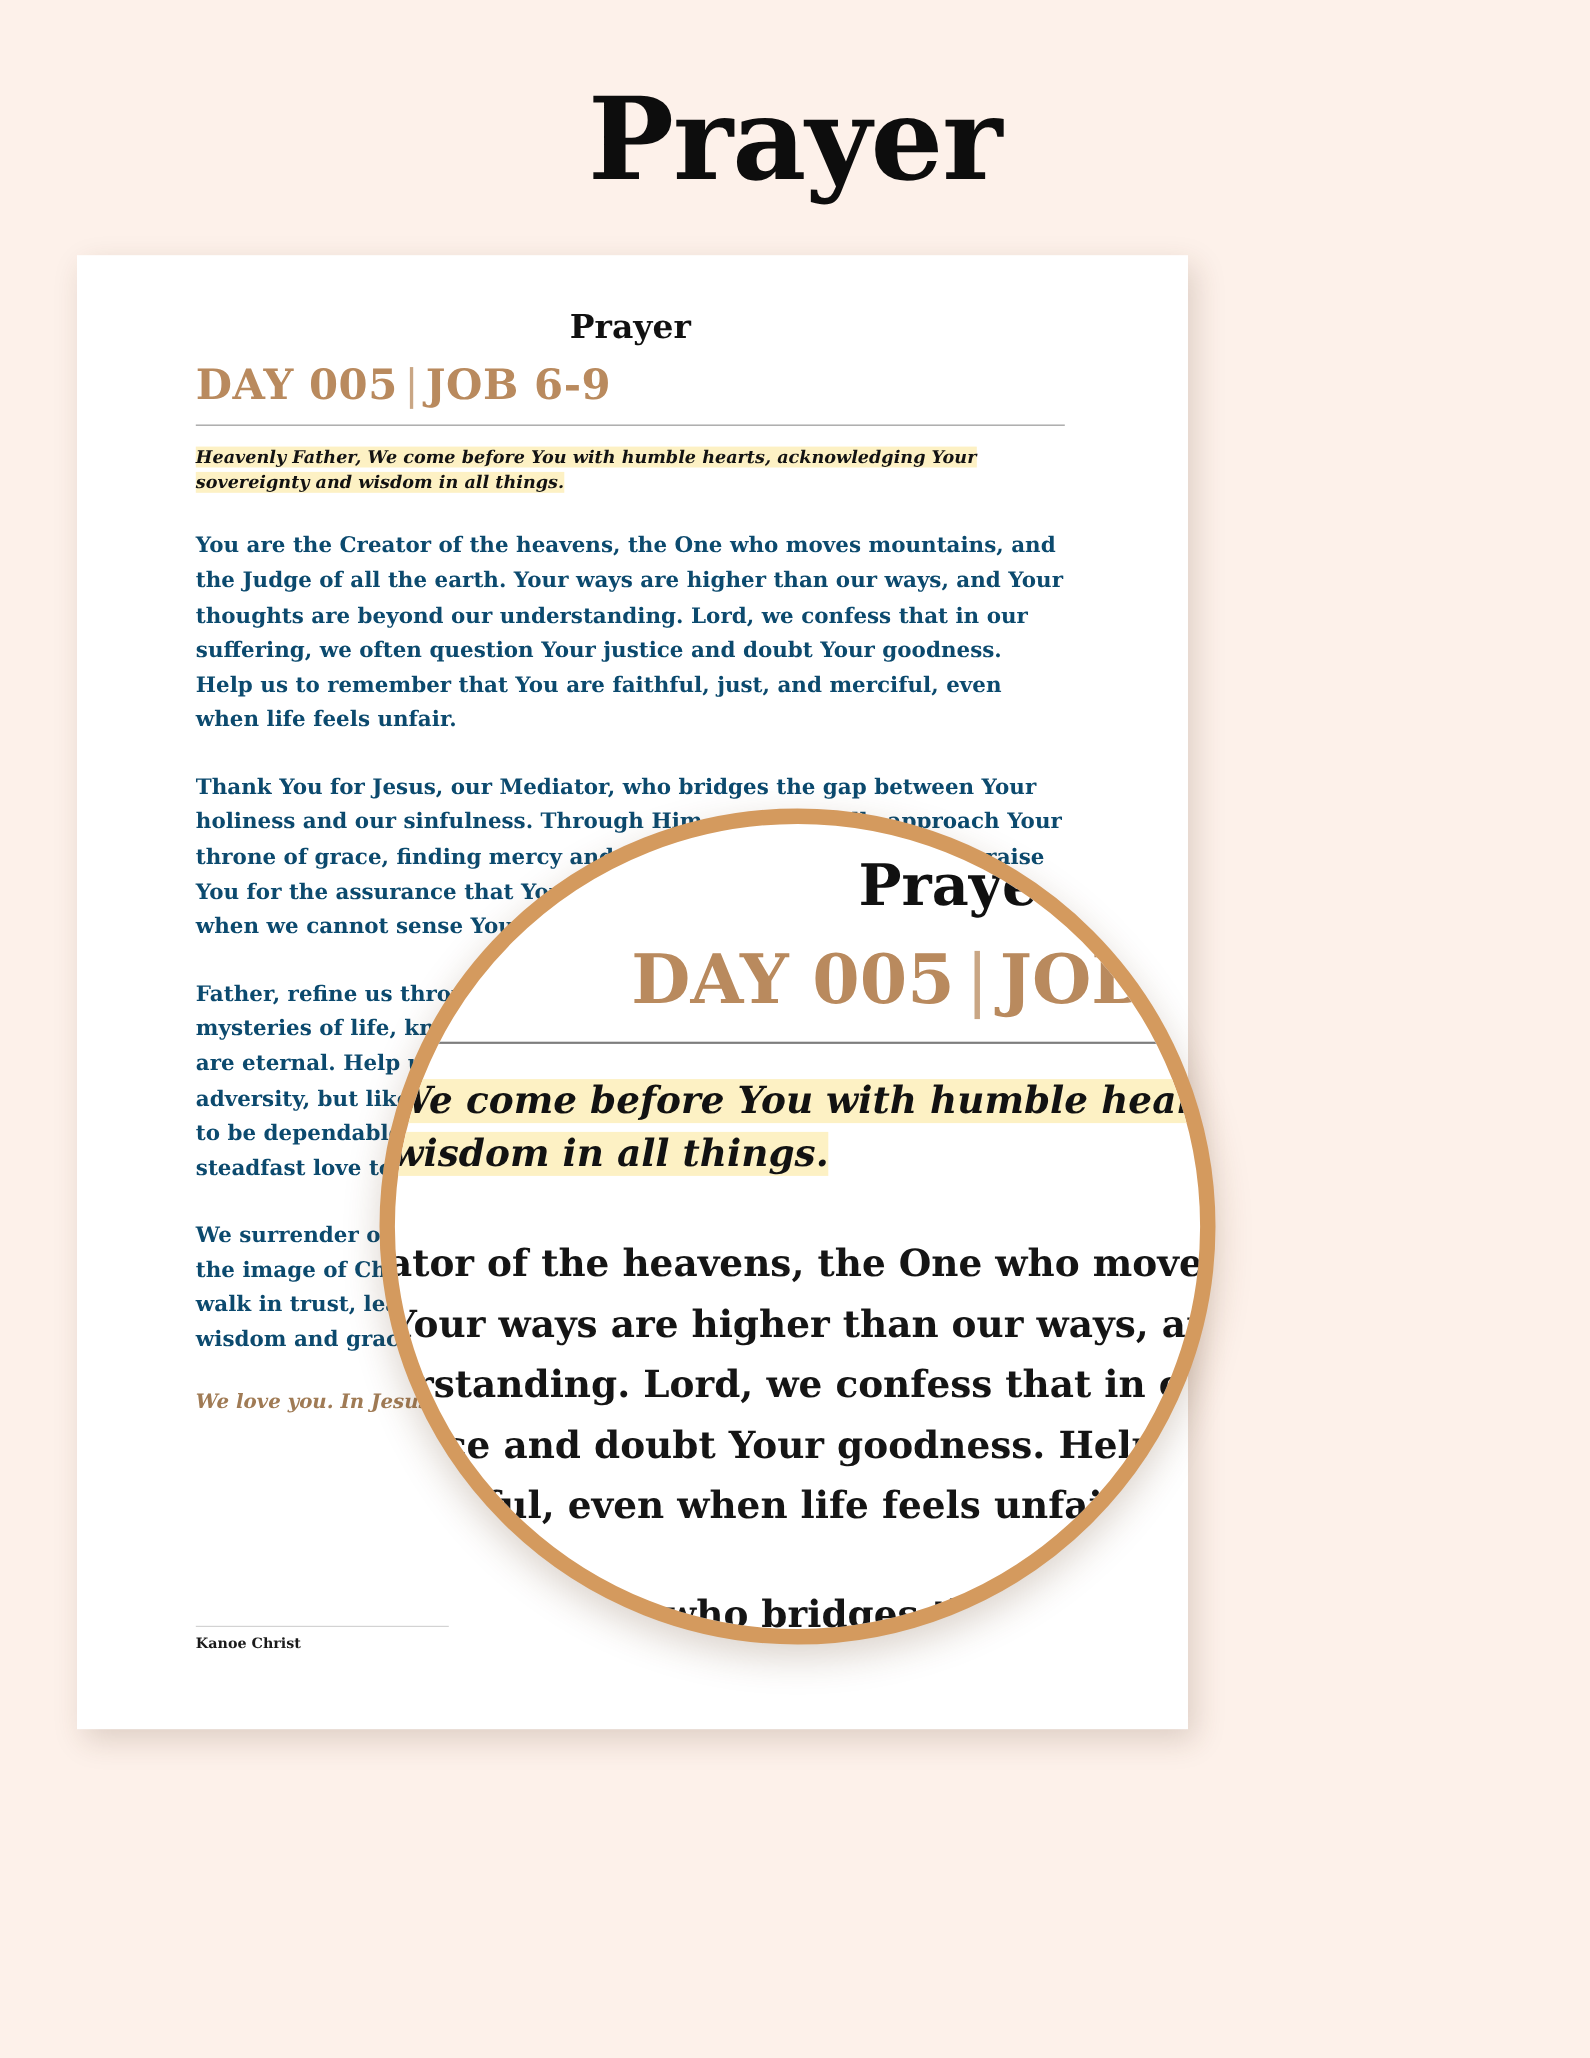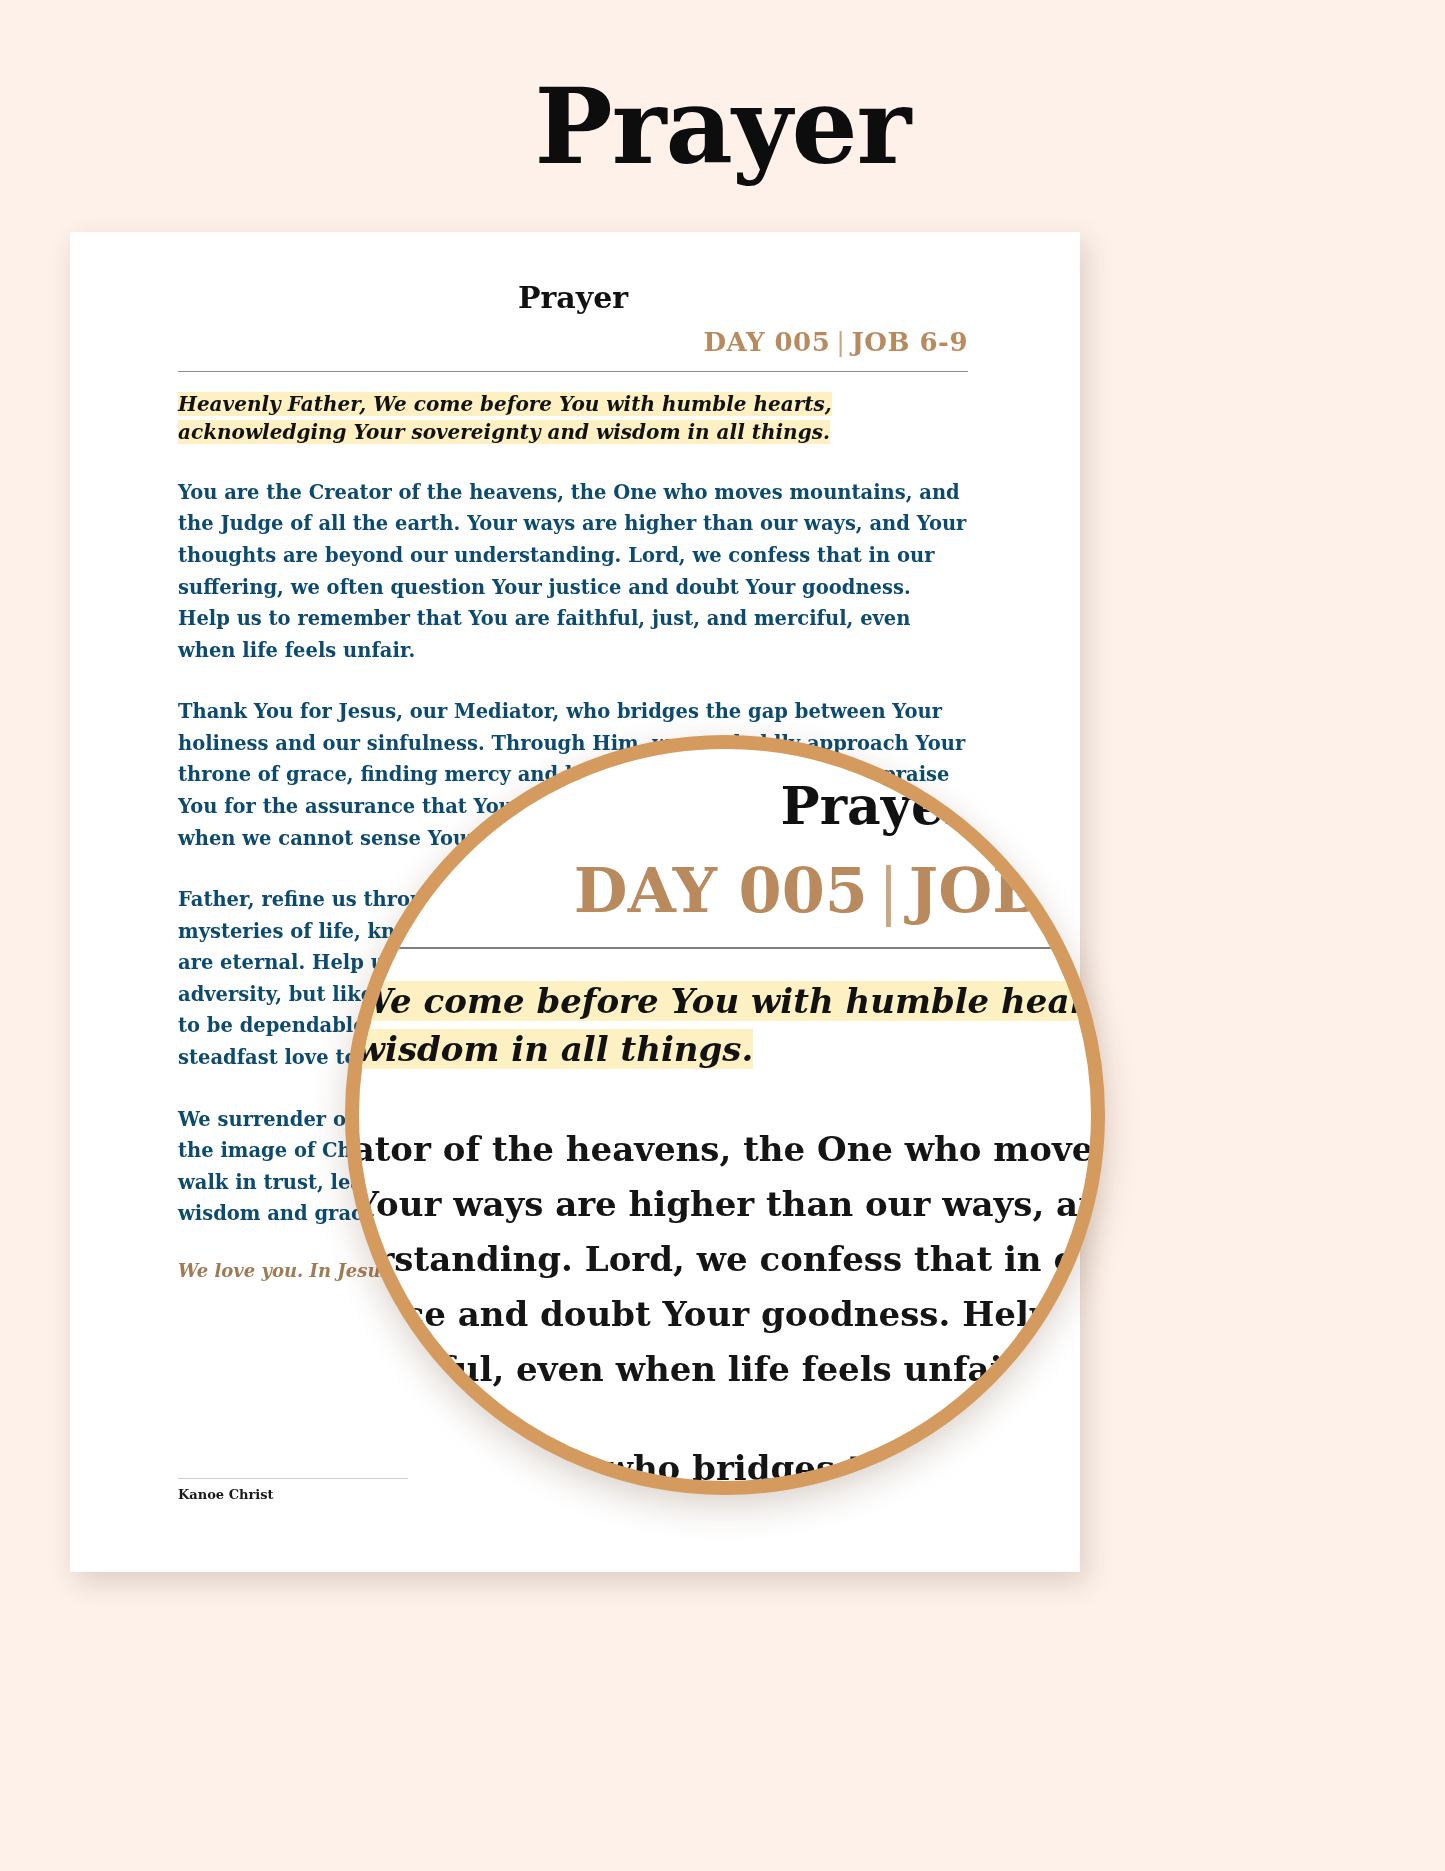--- a/index.html
+++ b/index.html
@@ -51,24 +51,24 @@
   .doc-heading {
     text-align: center;
     font-family: "DejaVu Serif", serif;
     font-weight: bold;
     font-size: 30px;
     color: #111;
     margin: 0 0 12px 0;
   }
 
   .doc-subheading {
-    text-align: right;
-    font-family: "DejaVu Serif", serif;
-    font-weight: bold;
-    font-size: 26px;
+    text-align: left;
+    font-family: "DejaVu Serif", serif;
+    font-weight: bold;
+    font-size: 38px;
     color: #b98a5e;
     letter-spacing: 0.5px;
     margin: 0 0 14px 0;
     white-space: nowrap;
   }
   .doc-subheading .divider {
     color: #c9a684;
     font-weight: normal;
     padding: 0 6px;
   }
@@ -76,21 +76,21 @@
   .rule {
     border: 0;
     border-top: 1px solid #8e8e8e;
     margin: 0 0 18px 0;
   }
 
   .intro {
     font-family: "DejaVu Serif", serif;
     font-weight: bold;
     font-style: italic;
-    font-size: 20px;
+    font-size: 16px;
     line-height: 1.42;
     color: #121212;
     margin: 0 0 30px 0;
   }
   .intro span.hl {
     background: #fdf1c4;
     box-decoration-break: clone;
     -webkit-box-decoration-break: clone;
   }
 

